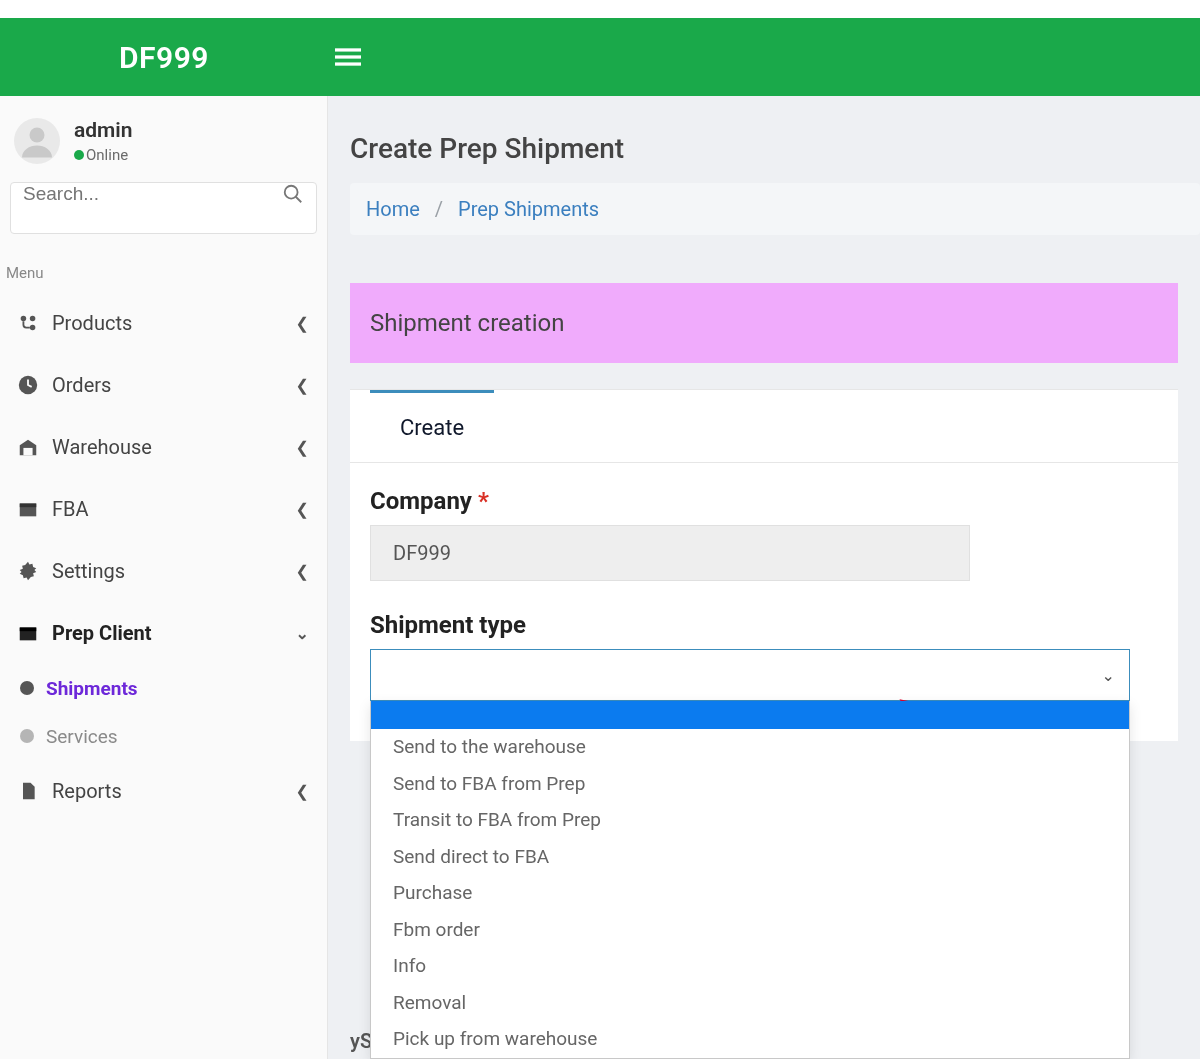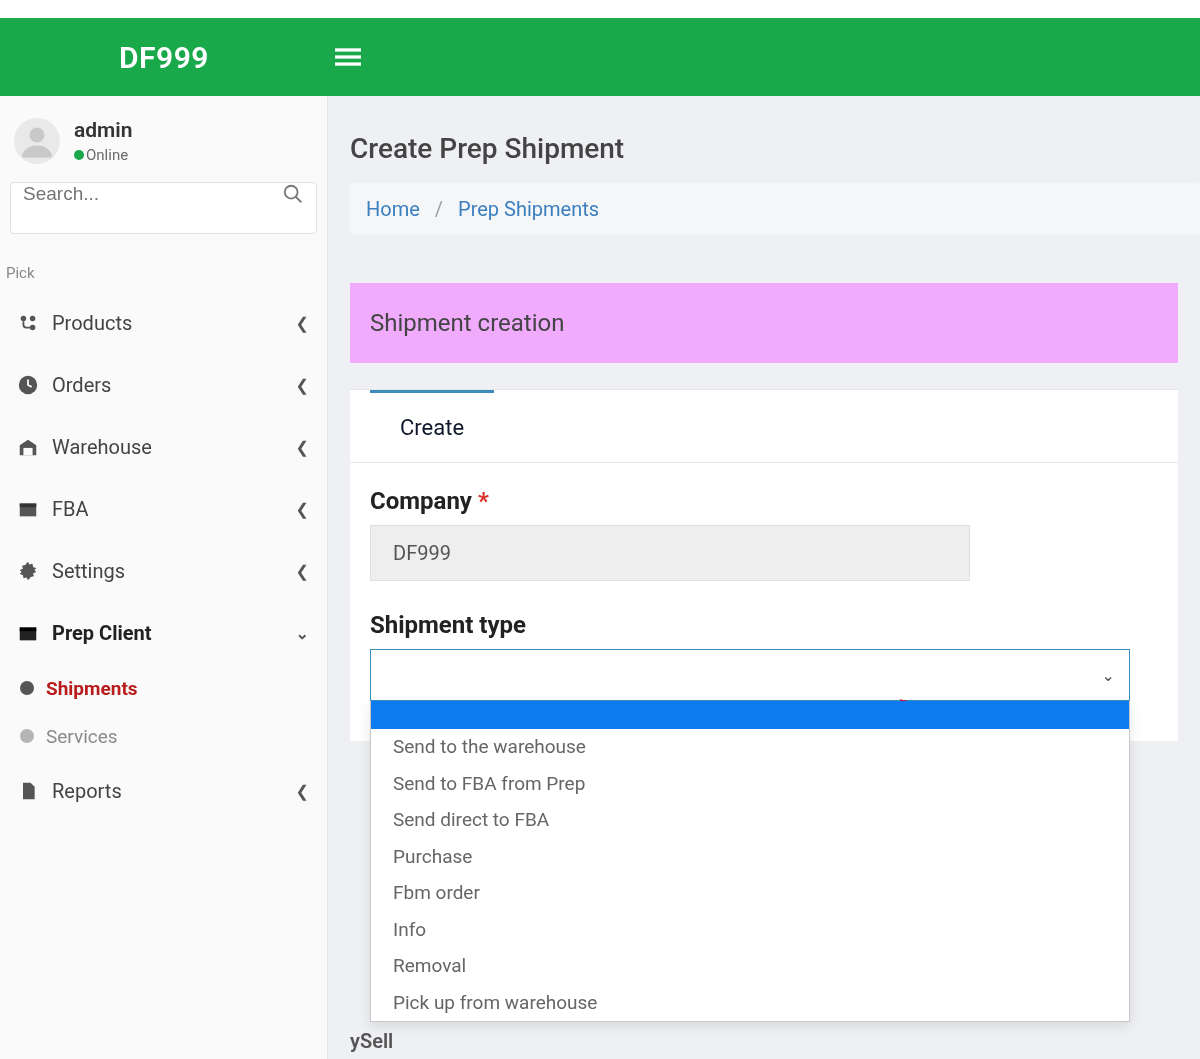--- a/index.html
+++ b/index.html
@@ -41,21 +41,21 @@
   .nav li { display:flex; align-items:center; height:62px; padding:0 18px 0 14px; font-size:20px; color:#444; cursor:pointer; }
   .nav li .nav-icon { width:28px; display:flex; align-items:center; justify-content:center; margin-right:10px; color:#555; }
   .nav li .caret { margin-left:auto; color:#555; font-size:16px; }
   .nav li.active { font-weight:700; color:#222; }
   .nav li.active .caret { transform: rotate(0deg); }
   .nav .subnav { list-style:none; }
   .nav .subnav li { height:48px; font-size:19px; padding-left:20px; }
   .subnav li .bullet { width:14px; height:14px; border-radius:50%; background:#555; margin-right:12px; }
   .subnav li.dim .bullet { background:#b5b5b5; }
   .subnav li.dim { color:#8a8a8a; }
-  .subnav li.strong { font-weight:700; color:#b91c1c; }
+  .subnav li.strong { font-weight:700; color:#6d28d9; }
 
   
   .page-title { font-size:28px; font-weight:500; color:#444; padding: 36px 0 18px 22px; }
   .breadcrumb { background:#f4f6f8; margin:0 0 0 22px; padding:14px 16px; border-radius:4px; font-size:20px; }
   .breadcrumb a { color:#3b7fbf; text-decoration:none; }
   .crumb-sep { color:#9aa0a6; padding:0 10px; }
 
   .panel { background:#f0abfc; margin:48px 22px 0 22px; padding:26px 20px; font-size:24px; color:#444; }
 
   .tabs { margin:26px 22px 0 22px; background:#fff; border-top:1px solid #e6e6e6; border-bottom:1px solid #e6e6e6; display:flex; }
@@ -119,21 +119,21 @@
         <input type="text" placeholder="Search..." style="">
         <span class="search-icon">
           <svg width="22" height="22" viewBox="0 0 24 24" fill="none" stroke="#777" stroke-width="2">
               <circle cx="10" cy="10" r="7"></circle>
               <line x1="21" y1="21" x2="15" y2="15"></line>
             </svg>
         </span>
       </div>
     </div>
 
-    <div class="menu-label">Pick</div>
+    <div class="menu-label">Menu</div>
 
     <ul class="nav">
       <li>
         <span class="nav-icon">
           <svg width="22" height="22" viewBox="0 0 24 24" fill="#555">
               <circle cx="7" cy="7" r="3"></circle>
               <circle cx="17" cy="7" r="3"></circle>
               <circle cx="17" cy="17" r="3"></circle>
               <path d="M7 10v4a3 3 0 003 3h4" stroke="#555" stroke-width="2" fill="none"></path>
             </svg>
@@ -244,20 +244,21 @@
 
       <div class="select-box">
         <div class="select-display">
           <span></span>
           <span class="chev">⌄</span>
         </div>
         <div class="select-dropdown">
           <div class="opt hl"></div>
           <div class="opt">Send to the warehouse</div>
           <div class="opt">Send to FBA from Prep</div>
+          <div class="opt">Transit to FBA from Prep</div>
           <div class="opt">Send direct to FBA</div>
           <div class="opt">Purchase</div>
           <div class="opt">Fbm order</div>
           <div class="opt">Info</div>
           <div class="opt">Removal</div>
           <div class="opt">Pick up from warehouse</div>
         </div>
       </div>
     </div>
 

